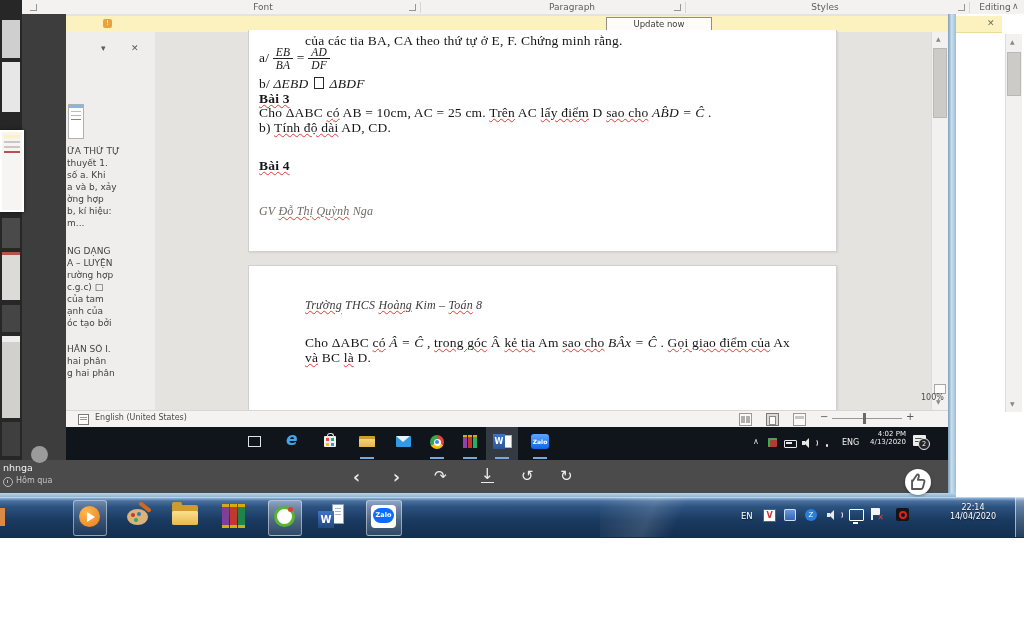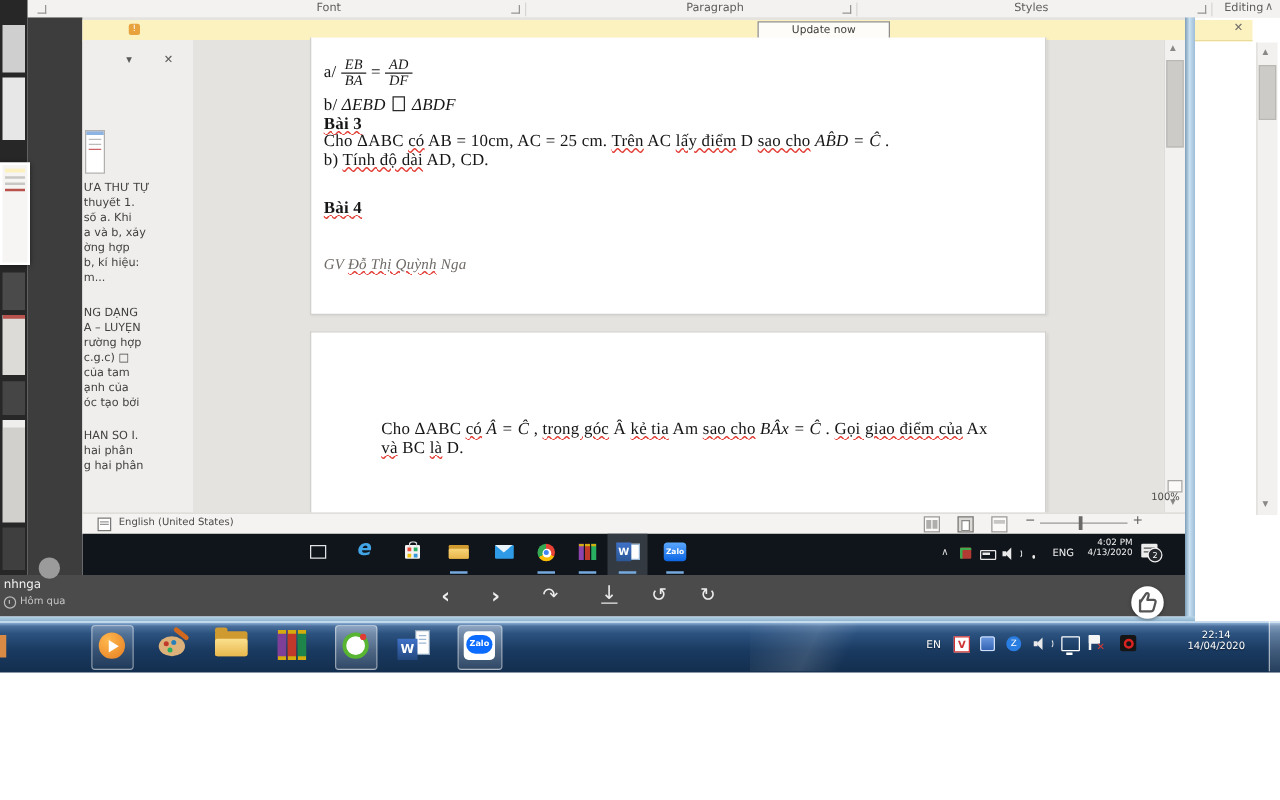--- a/index.html
+++ b/index.html
@@ -149,33 +149,35 @@
   <div>
     <span class="a navline" style="top:344px">HÂN SỐ I.</span>
     <span class="a navline" style="top:356px">hai phân</span>
     <span class="a navline" style="top:368px">g hai phân</span>
   </div>
 
   <div class="a docarea"></div>
   <div class="a page" style="left:248px;top:30px;width:587px;height:221px;border-top:none"></div>
   <div class="a page" style="left:248px;top:265px;width:587px;height:147px;border-bottom:none"></div>
 
+  <span class="a dline" style="left:305px;top:33px">của các tia BA, CA theo thứ tự ở E, F. Chứng minh rằng.</span>
   <div class="a dline" style="left:259px;top:46px">
     <span>a/</span>
     <span class="frac"><span class="fn">EB</span><span class="fd">BA</span></span>
     <span>=</span>
     <span class="frac"><span class="fn">AD</span><span class="fd">DF</span></span>
   </div>
   <span class="a dline" style="left:259px;top:76px"><span class="seg">b/ </span><span class="seg it">ΔEBD </span><span class="seg box"></span><span class="seg it"> ΔBDF</span></span>
   <span class="a dline bold seg sq" style="left:259px;top:91px">Bài 3</span>
   <span class="a dline" style="left:259px;top:105px"><span class="seg">Cho ΔABC </span><span class="seg sq">có</span><span class="seg"> AB = 10cm, AC = 25 cm. </span><span class="seg sq">Trên</span><span class="seg"> AC </span><span class="seg sq">lấy điểm</span><span class="seg"> D </span><span class="seg sq">sao cho</span><span class="seg">  </span><span class="seg it">AB̂D = Ĉ</span><span class="seg"> .</span></span>
   <span class="a dline" style="left:259px;top:120px"><span class="seg">b) </span><span class="seg sq">Tính độ dài</span><span class="seg"> AD, CD.</span></span>
   <span class="a dline bold seg sq" style="left:259px;top:158px">Bài 4</span>
   <span class="a dline" style="left:259px;top:204px;font-style:italic;color:#6e6a66;font-size:12px"><span class="seg">GV </span><span class="seg sq">Đỗ Thị Quỳnh</span><span class="seg"> Nga</span></span>
 
+  <span class="a dline" style="left:305px;top:298px;font-style:italic;font-size:12px;color:#3c3b39"><span class="seg sq">Trường</span><span class="seg"> THCS </span><span class="seg sq">Hoàng</span><span class="seg"> Kim – </span><span class="seg sq">Toán</span><span class="seg"> 8</span></span>
   <span class="a dline" style="left:305px;top:335px"><span class="seg">Cho ΔABC </span><span class="seg sq">có</span><span class="seg"> </span><span class="seg it">Â = Ĉ</span><span class="seg"> , </span><span class="seg sq">trong góc</span><span class="seg"> Â </span><span class="seg sq">kẻ tia</span><span class="seg"> Am </span><span class="seg sq">sao cho</span><span class="seg"> </span><span class="seg it">BÂx = Ĉ</span><span class="seg"> . </span><span class="seg sq">Gọi giao điểm của</span><span class="seg"> Ax</span></span>
   <span class="a dline" style="left:305px;top:350px"><span class="seg sq">và</span><span class="seg"> BC </span><span class="seg sq">là</span><span class="seg"> D.</span></span>
 
   <div class="a scrolltrack" style="left:931px;top:32px;width:16px;height:378px"></div>
   <span class="a sarrow" style="left:936px;top:35px">▲</span>
   <div class="a scrollthumb" style="left:933px;top:48px;width:12px;height:68px"></div>
   <div class="a" style="left:934px;top:384px;width:10px;height:8px;border:1px solid #a8a6a4;background:#fbfaf9"></div>
   <span class="a sarrow" style="left:936px;top:398px">▼</span>
 
   <div class="a sbar"></div>

